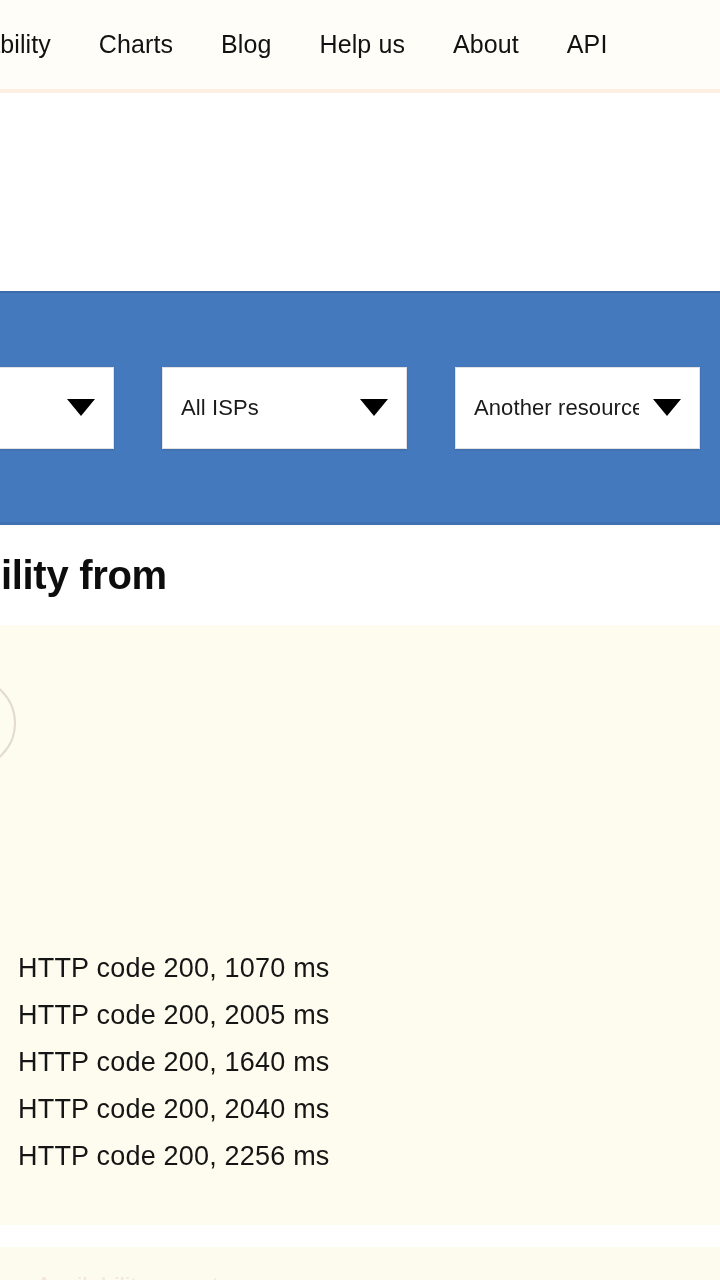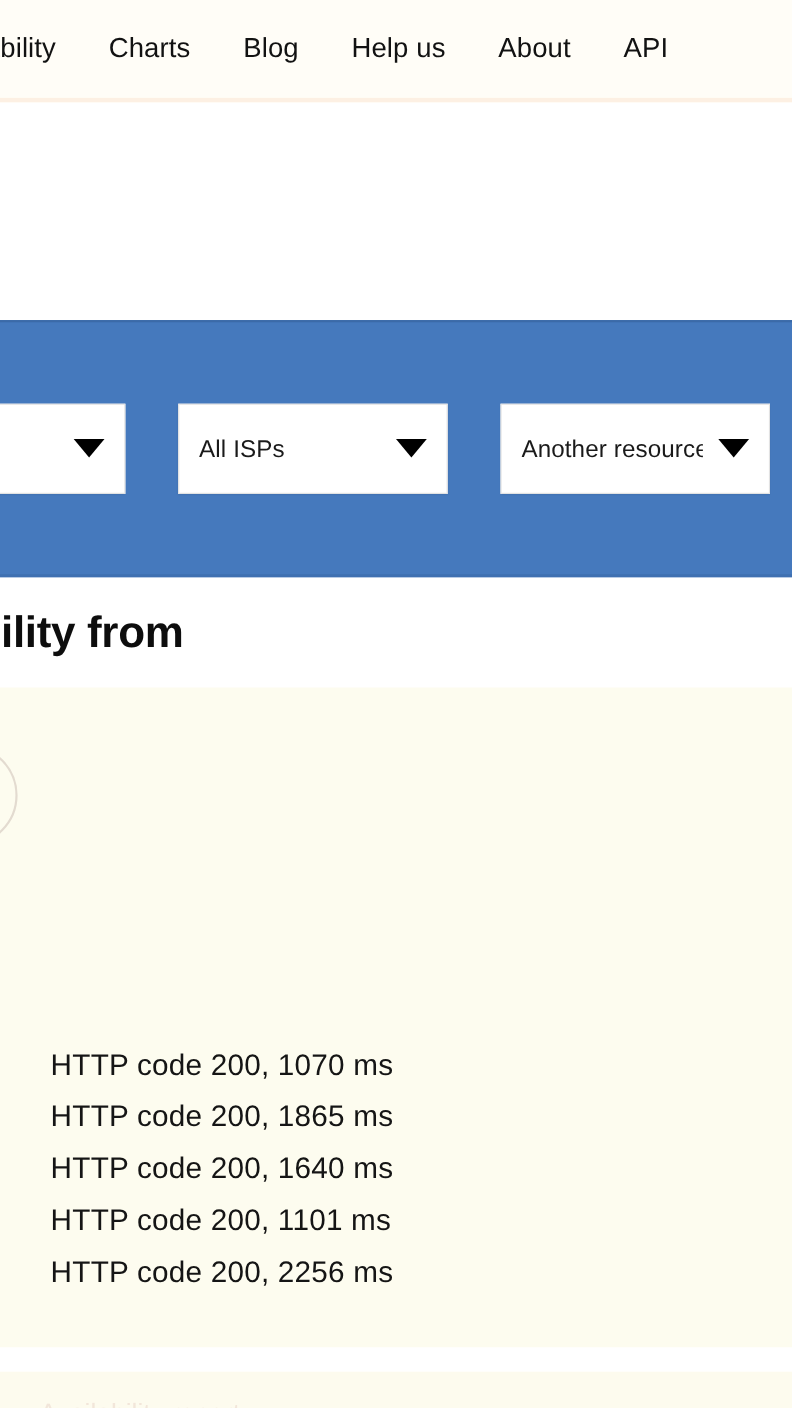--- a/index.html
+++ b/index.html
@@ -149,21 +149,20 @@
     border: 2px solid #e3dbd0;
     border-radius: 50%;
   }
 
   .log-list {
     position: absolute;
     top: 320px;
     left: 0;
     list-style: none;
     white-space: nowrap;
-    margin-left: 28px;
   }
 
   .log-item {
     font-size: 27px;
     color: #151515;
     letter-spacing: 0.2px;
     line-height: 47px;
     padding-left: 18px;
   }
 
@@ -239,23 +238,23 @@
 <div class="heading-strip">
   <h1 class="page-title">Check availability from</h1>
 </div>
 
 <section class="results-panel">
 
   <div class="gauge-ring"></div>
 
   <ul class="log-list">
     <li class="log-item">HTTP code 200, 1070 ms</li>
-    <li class="log-item">HTTP code 200, 1865 ms</li>
+    <li class="log-item">HTTP code 200, 2005 ms</li>
     <li class="log-item">HTTP code 200, 1640 ms</li>
-    <li class="log-item">HTTP code 200, 1101 ms</li>
+    <li class="log-item">HTTP code 200, 2040 ms</li>
     <li class="log-item">HTTP code 200, 2256 ms</li>
   </ul>
 
 </section>
 
 <div class="lower-gap"></div>
 
 <div class="lower-panel">
   <div class="lower-peek">Availability report</div>
 </div>

